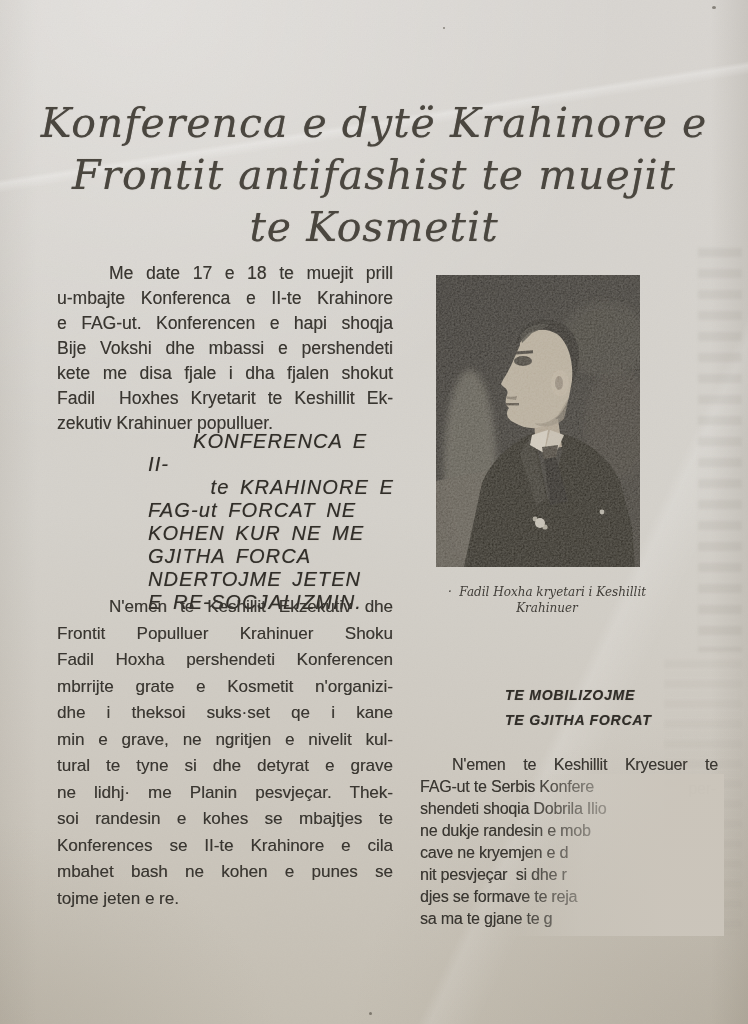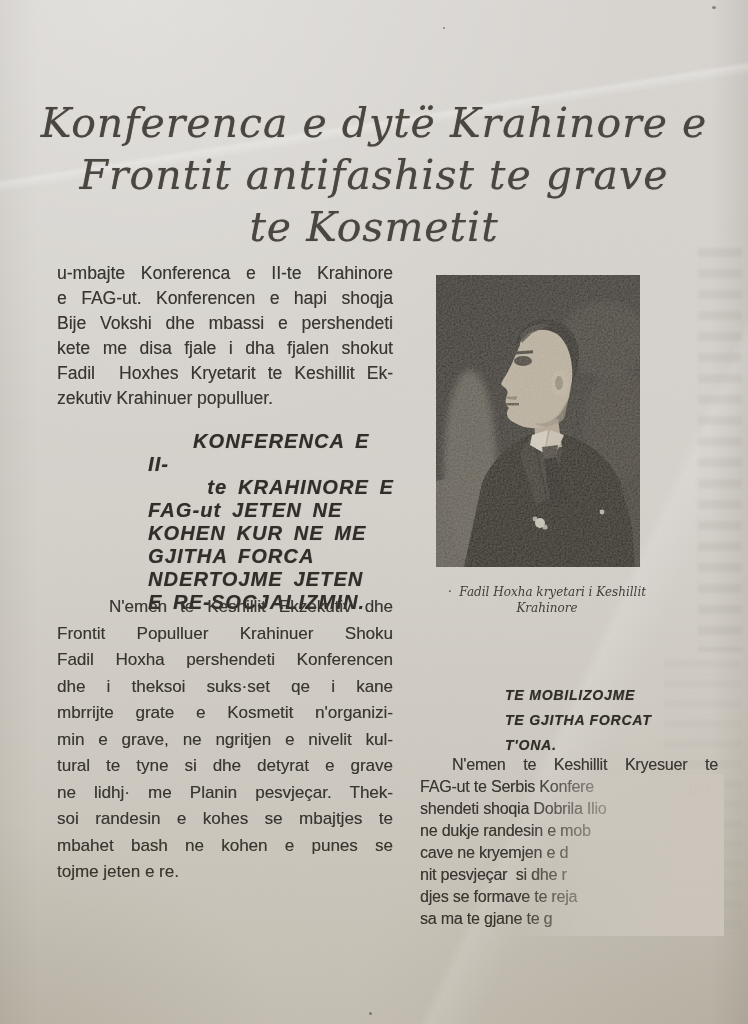--- a/index.html
+++ b/index.html
@@ -26,21 +26,21 @@
   
   .bodytxt { color:#33302b; text-shadow:0.3px 0.3px 0.6px rgba(45,42,36,0.45); }
   .tline { white-space:pre-wrap; }
   .just { text-align:justify; text-align-last:justify; }
   .p1 .ind, .p2 .ind { text-indent:52px; }
   .rp2 .ind { text-indent:32px; }
   
   .p1 { left:57px; top:261px; width:336px; font-size:17.5px; line-height:25px; }
   .em {
     left:148px; top:430px; width:246px;
-    font-size:20px; line-height:23px; font-weight:700; font-style:italic;
+    font-size:20px; line-height:23px; font-weight:400; font-style:italic;
     letter-spacing:1.1px; word-spacing:4px; color:#2a2722;
     text-shadow:0.3px 0.3px 0.7px rgba(40,36,30,0.5);
   }
   .em .tline:nth-child(1) { text-indent:45px; }
   .em .tline:nth-child(2) { text-indent:35px;text-align:right; }
   .p2 { left:57px; top:594px; width:336px; font-size:17px; line-height:26.5px; }
   
   .photo { left:436px; top:275px; width:204px; height:292px; }
   .photo svg { display:block; }
   
@@ -77,53 +77,55 @@
   .speck { border-radius:50%; background:rgba(62,57,48,0.55); }
   .grain { left:0; top:0; pointer-events:none; }
 </style>
 </head>
 <body>
 
 <div class="page">
 
   <header class="abs title-block">
       <div class="tline">Konferenca e dytë Krahinore e</div>
-      <div class="tline">Frontit antifashist te grave</div>
+      <div class="tline">Frontit antifashist te muejit</div>
       <div class="tline">te Kosmetit</div>
     </header>
 
   <div class="abs bodytxt p1">
+      <div class="tline just ind">Me date 17 e 18 te muejit prill</div>
       <div class="tline just">u-mbajte Konferenca e II-te Krahinore</div>
       <div class="tline just">e FAG-ut. Konferencen e hapi shoqja</div>
       <div class="tline just">Bije Vokshi dhe mbassi e pershendeti</div>
       <div class="tline just">kete me disa fjale i dha fjalen shokut</div>
       <div class="tline just">Fadil  Hoxhes Kryetarit te Keshillit Ek-</div>
       <div class="tline">zekutiv Krahinuer populluer.</div>
     </div>
 
   <div class="abs em">
       <div class="tline">KONFERENCA E II-</div>
       <div class="tline">te KRAHINORE E</div>
-      <div class="tline">FAG-ut JETEN NE</div>
+      <div class="tline">FAG-ut FORCAT NE</div>
       <div class="tline">KOHEN KUR NE ME</div>
       <div class="tline">GJITHA FORCA</div>
       <div class="tline">NDERTOJME JETEN</div>
       <div class="tline">E RE-SOCJALIZMIN.</div>
     </div>
 
   <div class="abs bodytxt p2">
       <div class="tline just ind">N'emen te Keshillit Ekzekutiv dhe</div>
       <div class="tline just">Frontit Populluer Krahinuer Shoku</div>
       <div class="tline just">Fadil Hoxha pershendeti Konferencen</div>
+      <div class="tline just">mbrrijte grate e Kosmetit n'organizi-</div>
       <div class="tline just">dhe i theksoi suks·set qe i kane</div>
-      <div class="tline just">mbrrijte grate e Kosmetit n'organizi-</div>
       <div class="tline just">min e grave, ne ngritjen e nivelit kul-</div>
       <div class="tline just">tural te tyne si dhe detyrat e grave</div>
       <div class="tline just">ne lidhj· me Planin pesvjeçar. Thek-</div>
       <div class="tline just">soi randesin e kohes se mbajtjes te</div>
+      <div class="tline just">Konferences se II-te Krahinore e cila</div>
       <div class="tline just">mbahet bash ne kohen e punes se</div>
       <div class="tline">tojme jeten e re.</div>
     </div>
 
   <figure class="abs photo" style="margin:0">
     <svg width="204" height="292" viewBox="0 0 204 292" xmlns="http://www.w3.org/2000/svg">
       <defs>
         <linearGradient id="bgGrad" x1="0" y1="0" x2="1" y2="1">
           <stop offset="0" stop-color="#1b1815"></stop>
           <stop offset="0.55" stop-color="#221f1b"></stop>
@@ -174,28 +176,27 @@
       <circle cx="99" cy="244" r="2.4" fill="#c9c2b3" opacity="0.8"></circle>
       <circle cx="109" cy="252" r="2.6" fill="#c9c2b3" opacity="0.8"></circle>
       <circle cx="166" cy="237" r="2.4" fill="#cfc9bc" opacity="0.85"></circle>
 
       <rect width="204" height="292" filter="url(#noise)" opacity="0.32"></rect>
     </svg>
   </figure>
 
   <figcaption class="abs caption">
       <div class="tline">·  Fadil Hoxha kryetari i Keshillit</div>
-      <div class="tline">Krahinore</div>
+      <div class="tline">Krahinuer</div>
     </figcaption>
 
 
   <div class="abs rh">
       <div class="tline">TE MOBILIZOJME</div>
       <div class="tline">TE GJITHA FORCAT</div>
-      <div class="tline">T'ONA.</div>
     </div>
 
   <div class="abs bodytxt rp2">
       <div class="tline just ind">N'emen te Keshillit Kryesuer te</div>
       <div class="tline">FAG-ut te Serbis Konfere</div>
       <div class="tline">shendeti shoqia Dobrila Ilio</div>
       <div class="tline">ne dukje randesin e mob</div>
       <div class="tline">cave ne kryemjen e d</div>
       <div class="tline">nit pesvjeçar  si dhe r</div>
       <div class="tline">djes se formave te reja</div>

